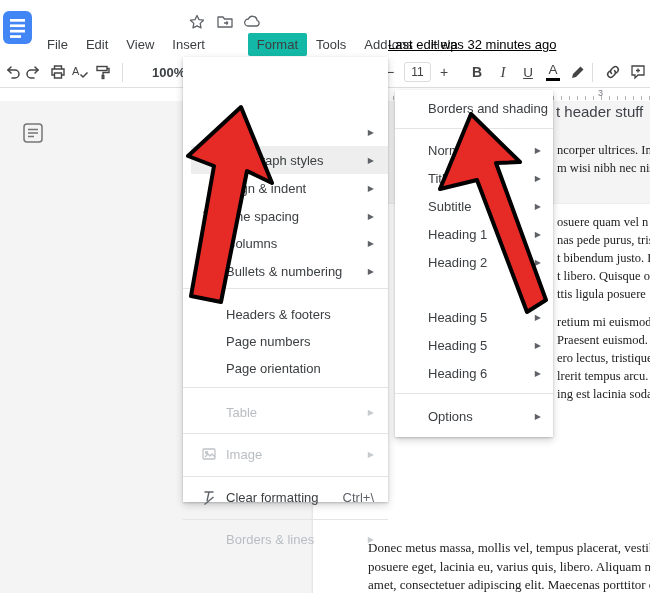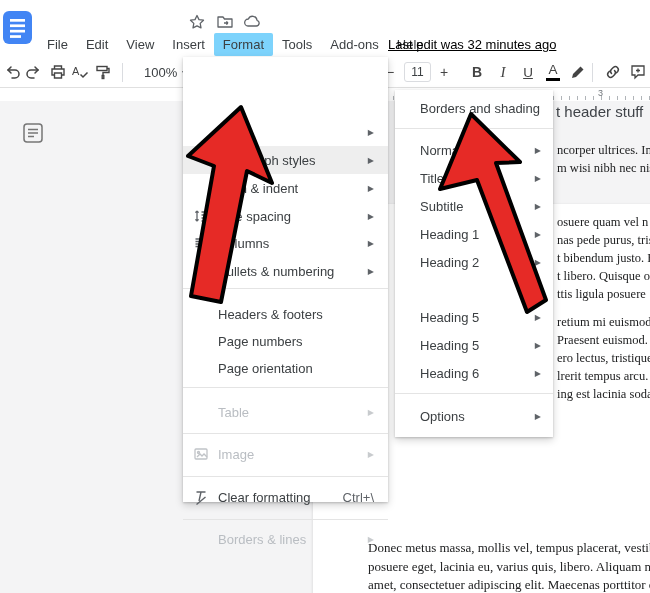--- a/index.html
+++ b/index.html
@@ -5,28 +5,28 @@
   * { margin:0; padding:0; box-sizing:border-box; }
   body { font-family:"Liberation Sans",sans-serif; }
   .app { position:relative; width:650px; height:593px; background:#fff; overflow:hidden; }
 
   
   .logo { position:absolute; left:3px; top:11px; }
   .doc-title { position:absolute; left:44px; top:10px; font-size:15.5px; color:#3c4043; }
   .title-icon { position:absolute; top:13px; width:18px; height:18px; color:#5f6368; }
   .menubar { position:absolute; left:38px; top:33px; display:flex; align-items:center; font-size:13px; color:#3c4043; }
   .mitem { padding:4px 9px; border-radius:2px; cursor:default; }
-  .mitem.active { background:#7dd3fc; }
+  .mitem.active { background:#14b8a6;margin-left:34px; }
   .last-edit { position:absolute; left:388px; top:37px; font-size:13px; color:#000000; text-decoration:underline; }
 
   
   .toolbar { position:absolute; top:57px; left:0; right:0; height:31px; background:#fff; border-bottom:1px solid #e0e0e0; }
   .tbtn { position:absolute; top:3px; width:24px; height:24px; display:flex; align-items:center; justify-content:center; color:#444; font-size:14px; border-radius:2px; }
   .tdiv { position:absolute; top:6px; width:1px; height:19px; background:#dadce0; }
-  .zoomctl { position:absolute; left:141px; top:4px; width:48px; height:22px; display:flex; align-items:center; justify-content:space-between; font-size:13px; color:#3c4043; padding:0 3px; }
+  .zoomctl { position:absolute; left:149px; top:4px; width:48px; height:22px; display:flex; align-items:center; justify-content:space-between; font-size:13px; color:#3c4043; padding:0 3px;font-weight:bold; }
   .caret { font-size:8px; color:#5f6368; }
   .sizebox { position:absolute; left:404px; top:5px; width:27px; height:20px; border:1px solid #dadce0; border-radius:3px; display:flex; align-items:center; justify-content:center; font-size:12px; color:#3c4043; }
   .b-bold { font-weight:bold; font-size:14px; }
   .b-italic { font-style:italic; font-family:"Liberation Serif",serif; font-size:15px; }
   .b-under { text-decoration:underline; font-size:13.5px; }
   .b-color { font-size:13.5px; line-height:1; display:flex; flex-direction:column; align-items:center; }
   .b-color .bar { width:14px; height:3px; background:#000; margin-top:1px; }
 
   
   .rulerbar { position:absolute; top:88px; left:0; right:0; height:13px; background:#fff; }
@@ -38,21 +38,21 @@
   .outline-btn { position:absolute; left:21px; top:121px; width:24px; height:24px; color:#757575; }
   .doc-header-text { position:absolute; left:556px; top:103px; font-size:15px; color:#3f4348; white-space:nowrap; }
   .serifline { position:absolute; left:557px; font-family:"Liberation Serif",serif; font-size:12.5px; color:#202122; white-space:nowrap; }
   .botline { position:absolute; left:368px; font-family:"Liberation Serif",serif; font-size:13px; color:#202122; white-space:nowrap; }
 
   
   .fmenu { position:absolute; left:183px; top:57px; width:205px; height:445px; background:#fff;
      box-shadow:0 1px 2px rgba(0,0,0,.18), 0 3px 8px rgba(0,0,0,.18); z-index:5; }
   .smenu { position:absolute; left:395px; top:90px; width:158px; height:347px; background:#fff;
      box-shadow:0 1px 2px rgba(0,0,0,.18), 0 3px 8px rgba(0,0,0,.18); z-index:6; }
-  .mi { position:absolute; left:0; right:0; height:27px; }
+  .mi { position:absolute; left:8px; right:0; height:27px; }
   .mi.hl { background:#eeeeee; }
   .mi-label { position:absolute; left:35px; top:50%; transform:translateY(-50%); font-size:13px; color:#3c4043; white-space:nowrap; }
   .smenu .mi-label { left:25px; }
   .mi-arrow { position:absolute; right:14px; top:50%; transform:translateY(-50%); font-size:8px; color:#5f6368; }
   .smenu .mi-arrow { right:12px; }
   .mi-shortcut { position:absolute; right:14px; top:50%; transform:translateY(-50%); font-size:13px; color:#5f6368; }
   .mi.disabled .mi-label { color:#b9bdc2; }
   .mi.disabled .mi-arrow { color:#c8cbce; }
   .mi-icon { position:absolute; left:9px; top:50%; transform:translateY(-50%); width:18px; height:18px; color:#5f6368; }
   .mi.disabled .mi-icon { color:#c0c3c7; }

